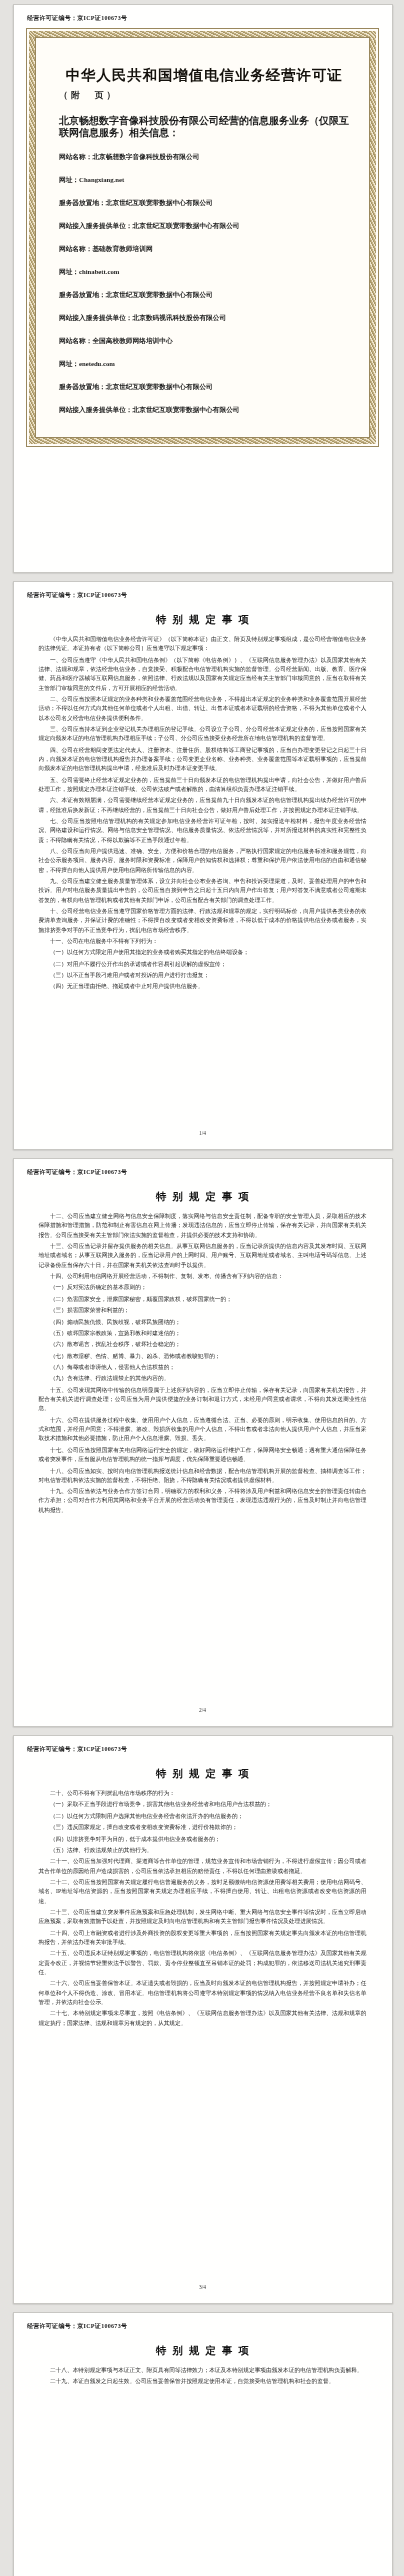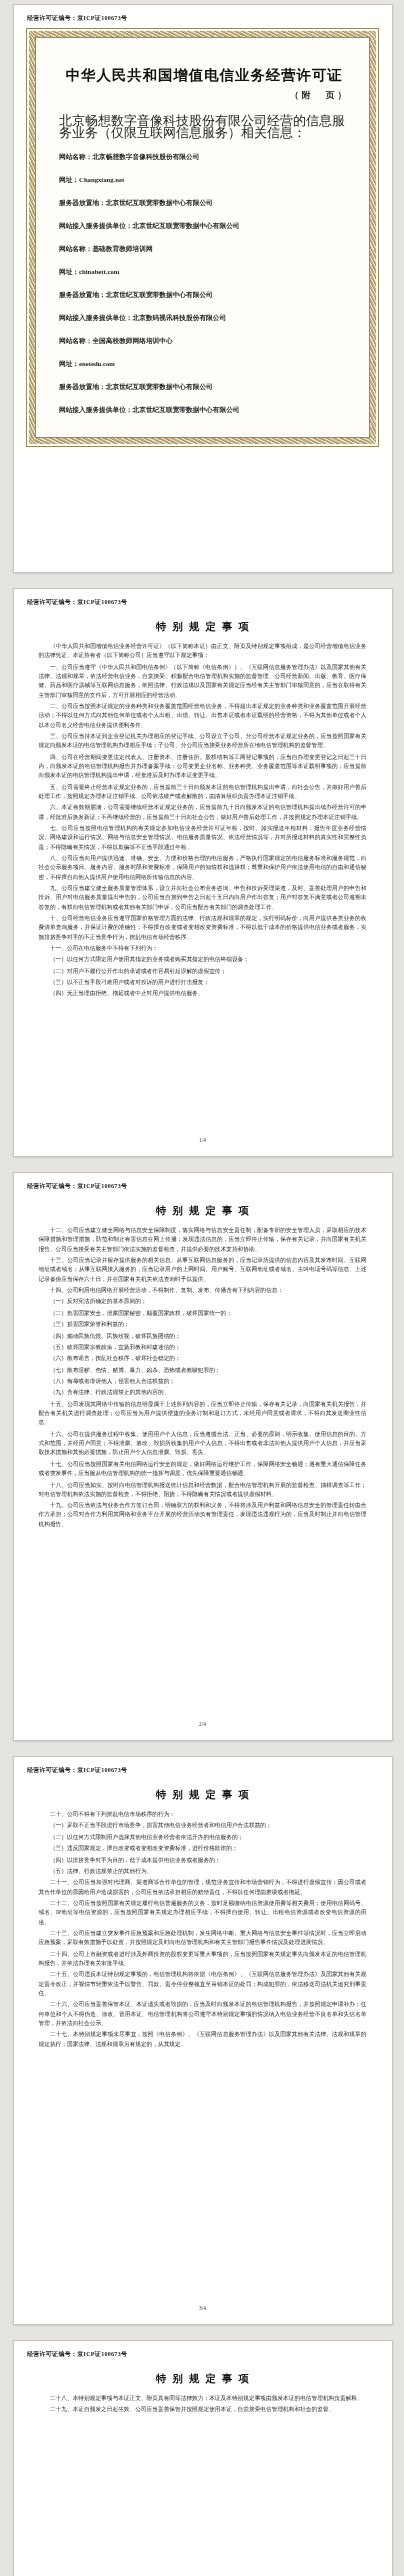--- a/index.html
+++ b/index.html
@@ -8,21 +8,21 @@
     min-height:2873px;
     background:#e4e3e0;
     padding-top:4.1px;
     box-sizing:border-box;
     font-family:"Liberation Serif","DejaVu Serif",serif;
     color:#1c1c1c;
   }
   .page{
     width:380px;
     height:569px;
-    margin:0 auto 15px auto;
+    margin:0 auto 8px auto;
     background:#fffffe;
     border:0.5px solid #c8c7c3;
     box-sizing:border-box;
     position:relative;
     box-shadow:0 0.5px 1.5px rgba(0,0,0,.22);
     overflow:hidden;
   }
   .lic-header{
     padding:9.3px 0 0 13.4px;
     font-size:6px;
@@ -53,29 +53,29 @@
   }
   .cert-title{
     margin:13.4px 0 5.2px 0;
     text-align:center;
     font-size:14.4px;
     font-weight:bold;
     letter-spacing:1px;
     color:#14110c;
   }
   .cert-subtitle{
-    text-align:right;
+    text-align:left;
     font-size:8.8px;
     font-weight:bold;
     letter-spacing:3.1px;
     margin-bottom:12.4px;
   }
   .cert-intro{
-    font-size:13px;
-    font-weight:normal;
+    font-size:10px;
+    font-weight:bold;
     line-height:12.4px;
     margin:0 0 5.2px 0;
   }
   .entry{
     font-size:6.7px;
     font-weight:bold;
     line-height:23px;
     white-space:nowrap;
   }
   

